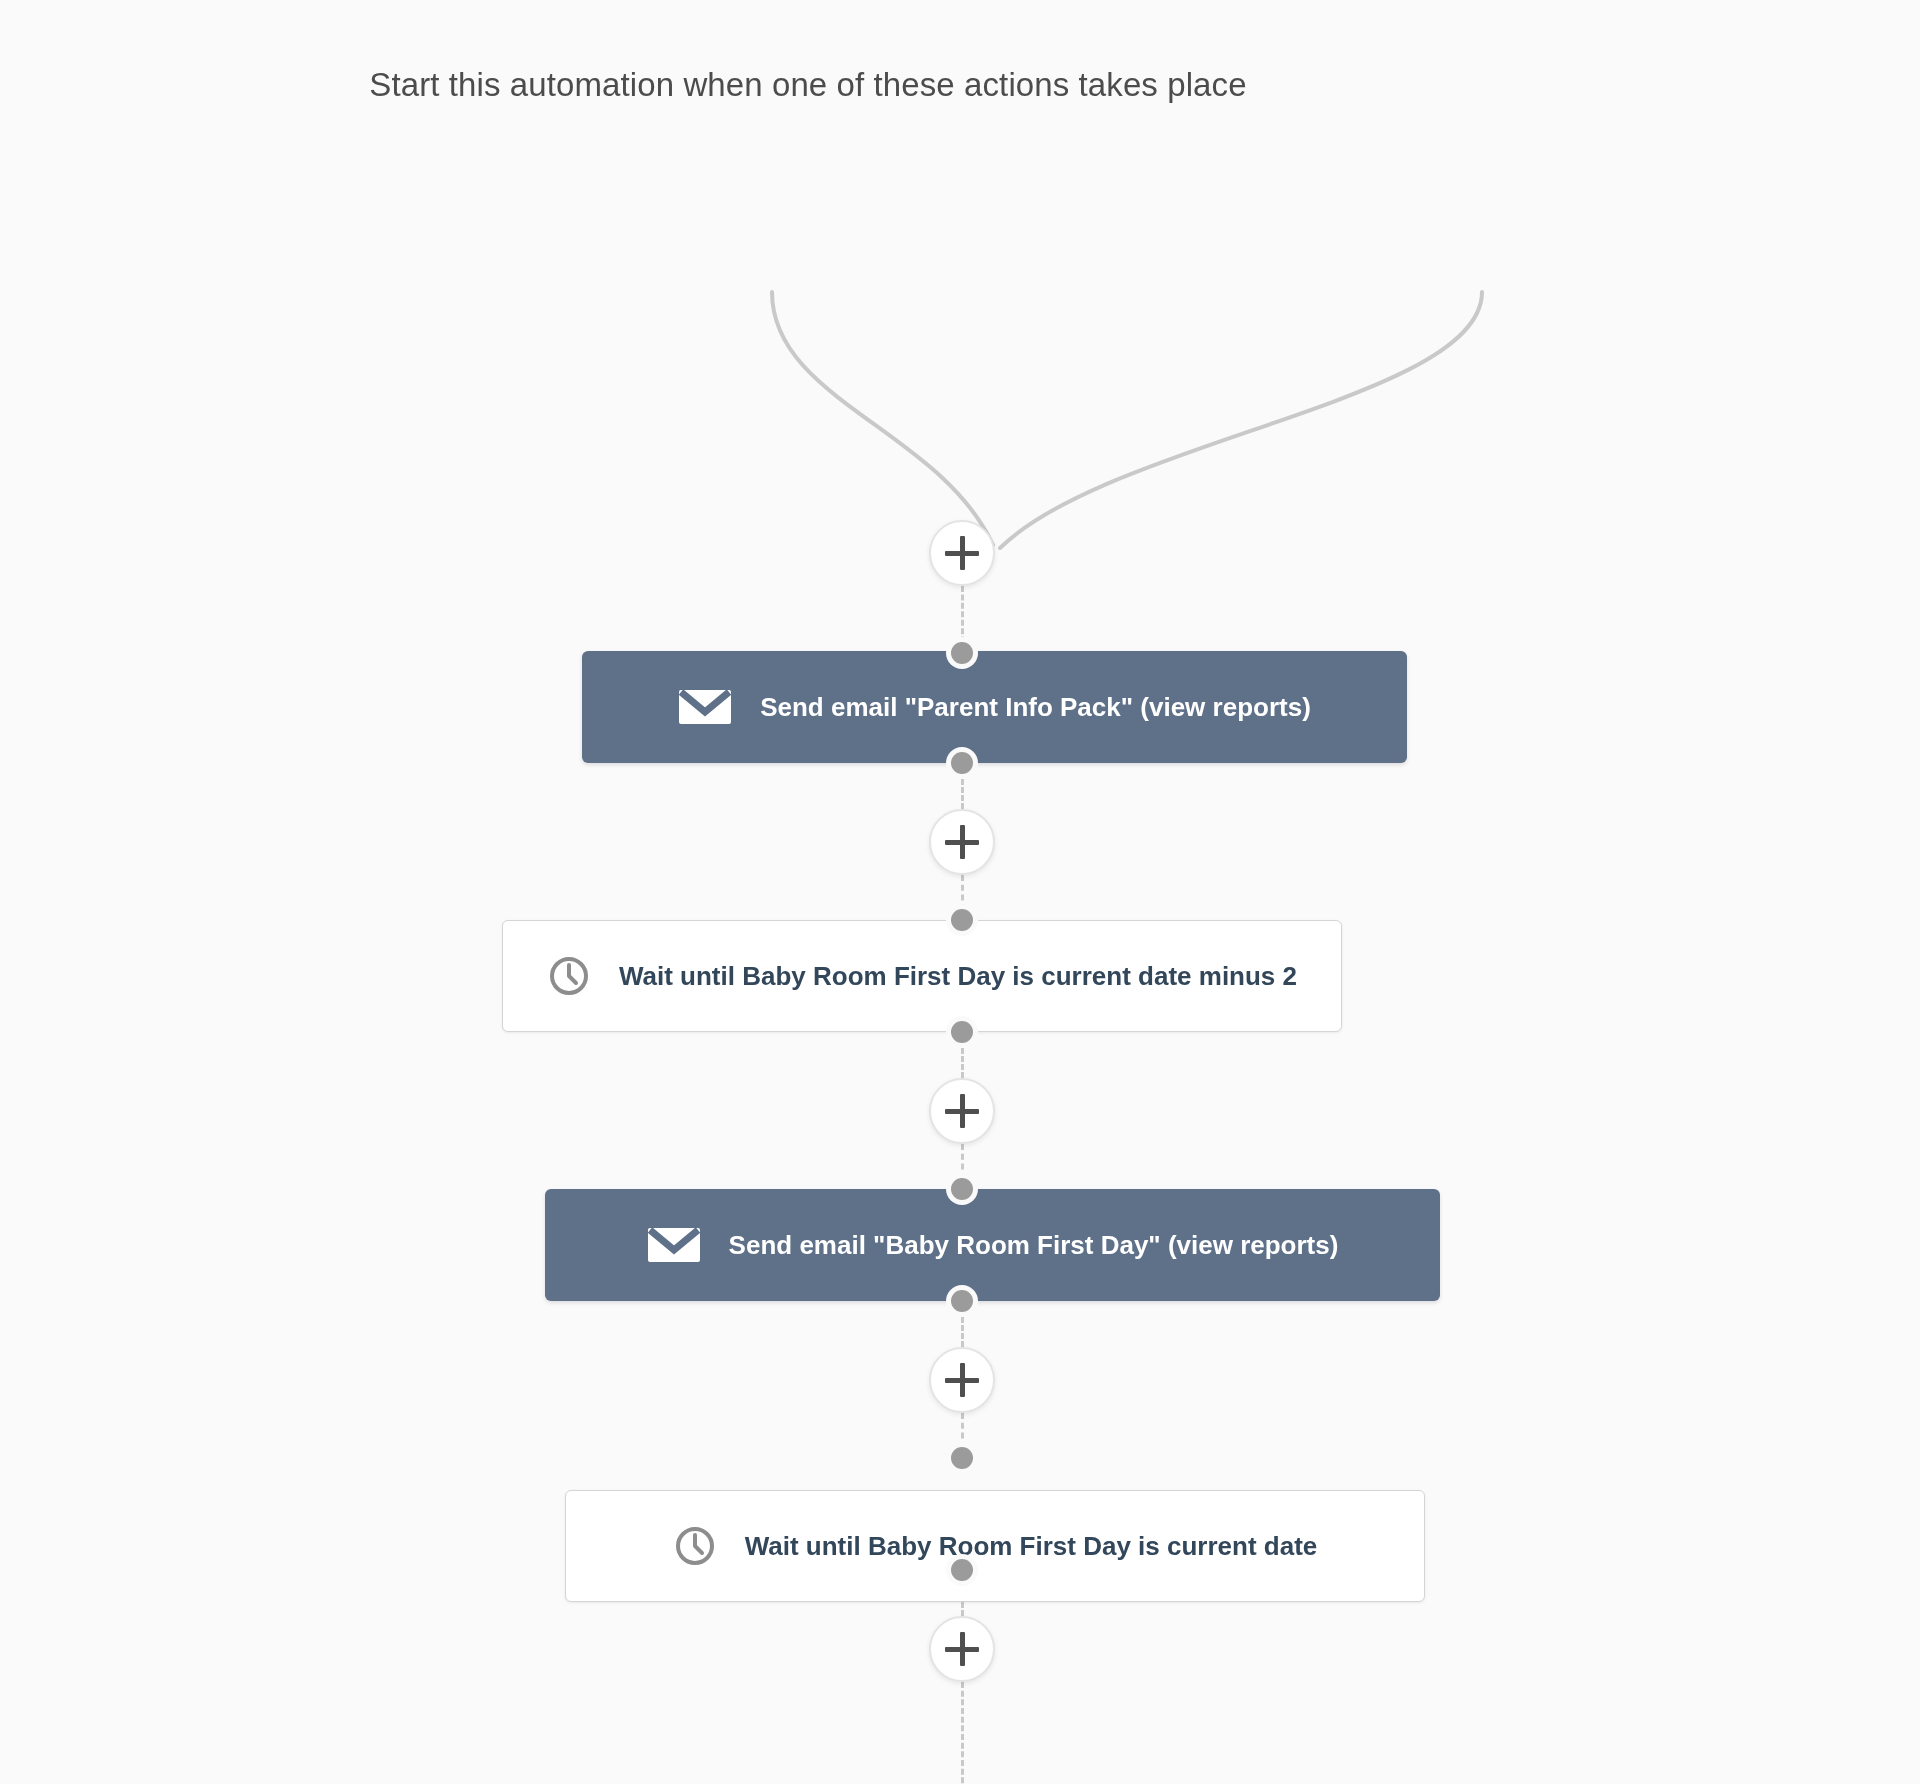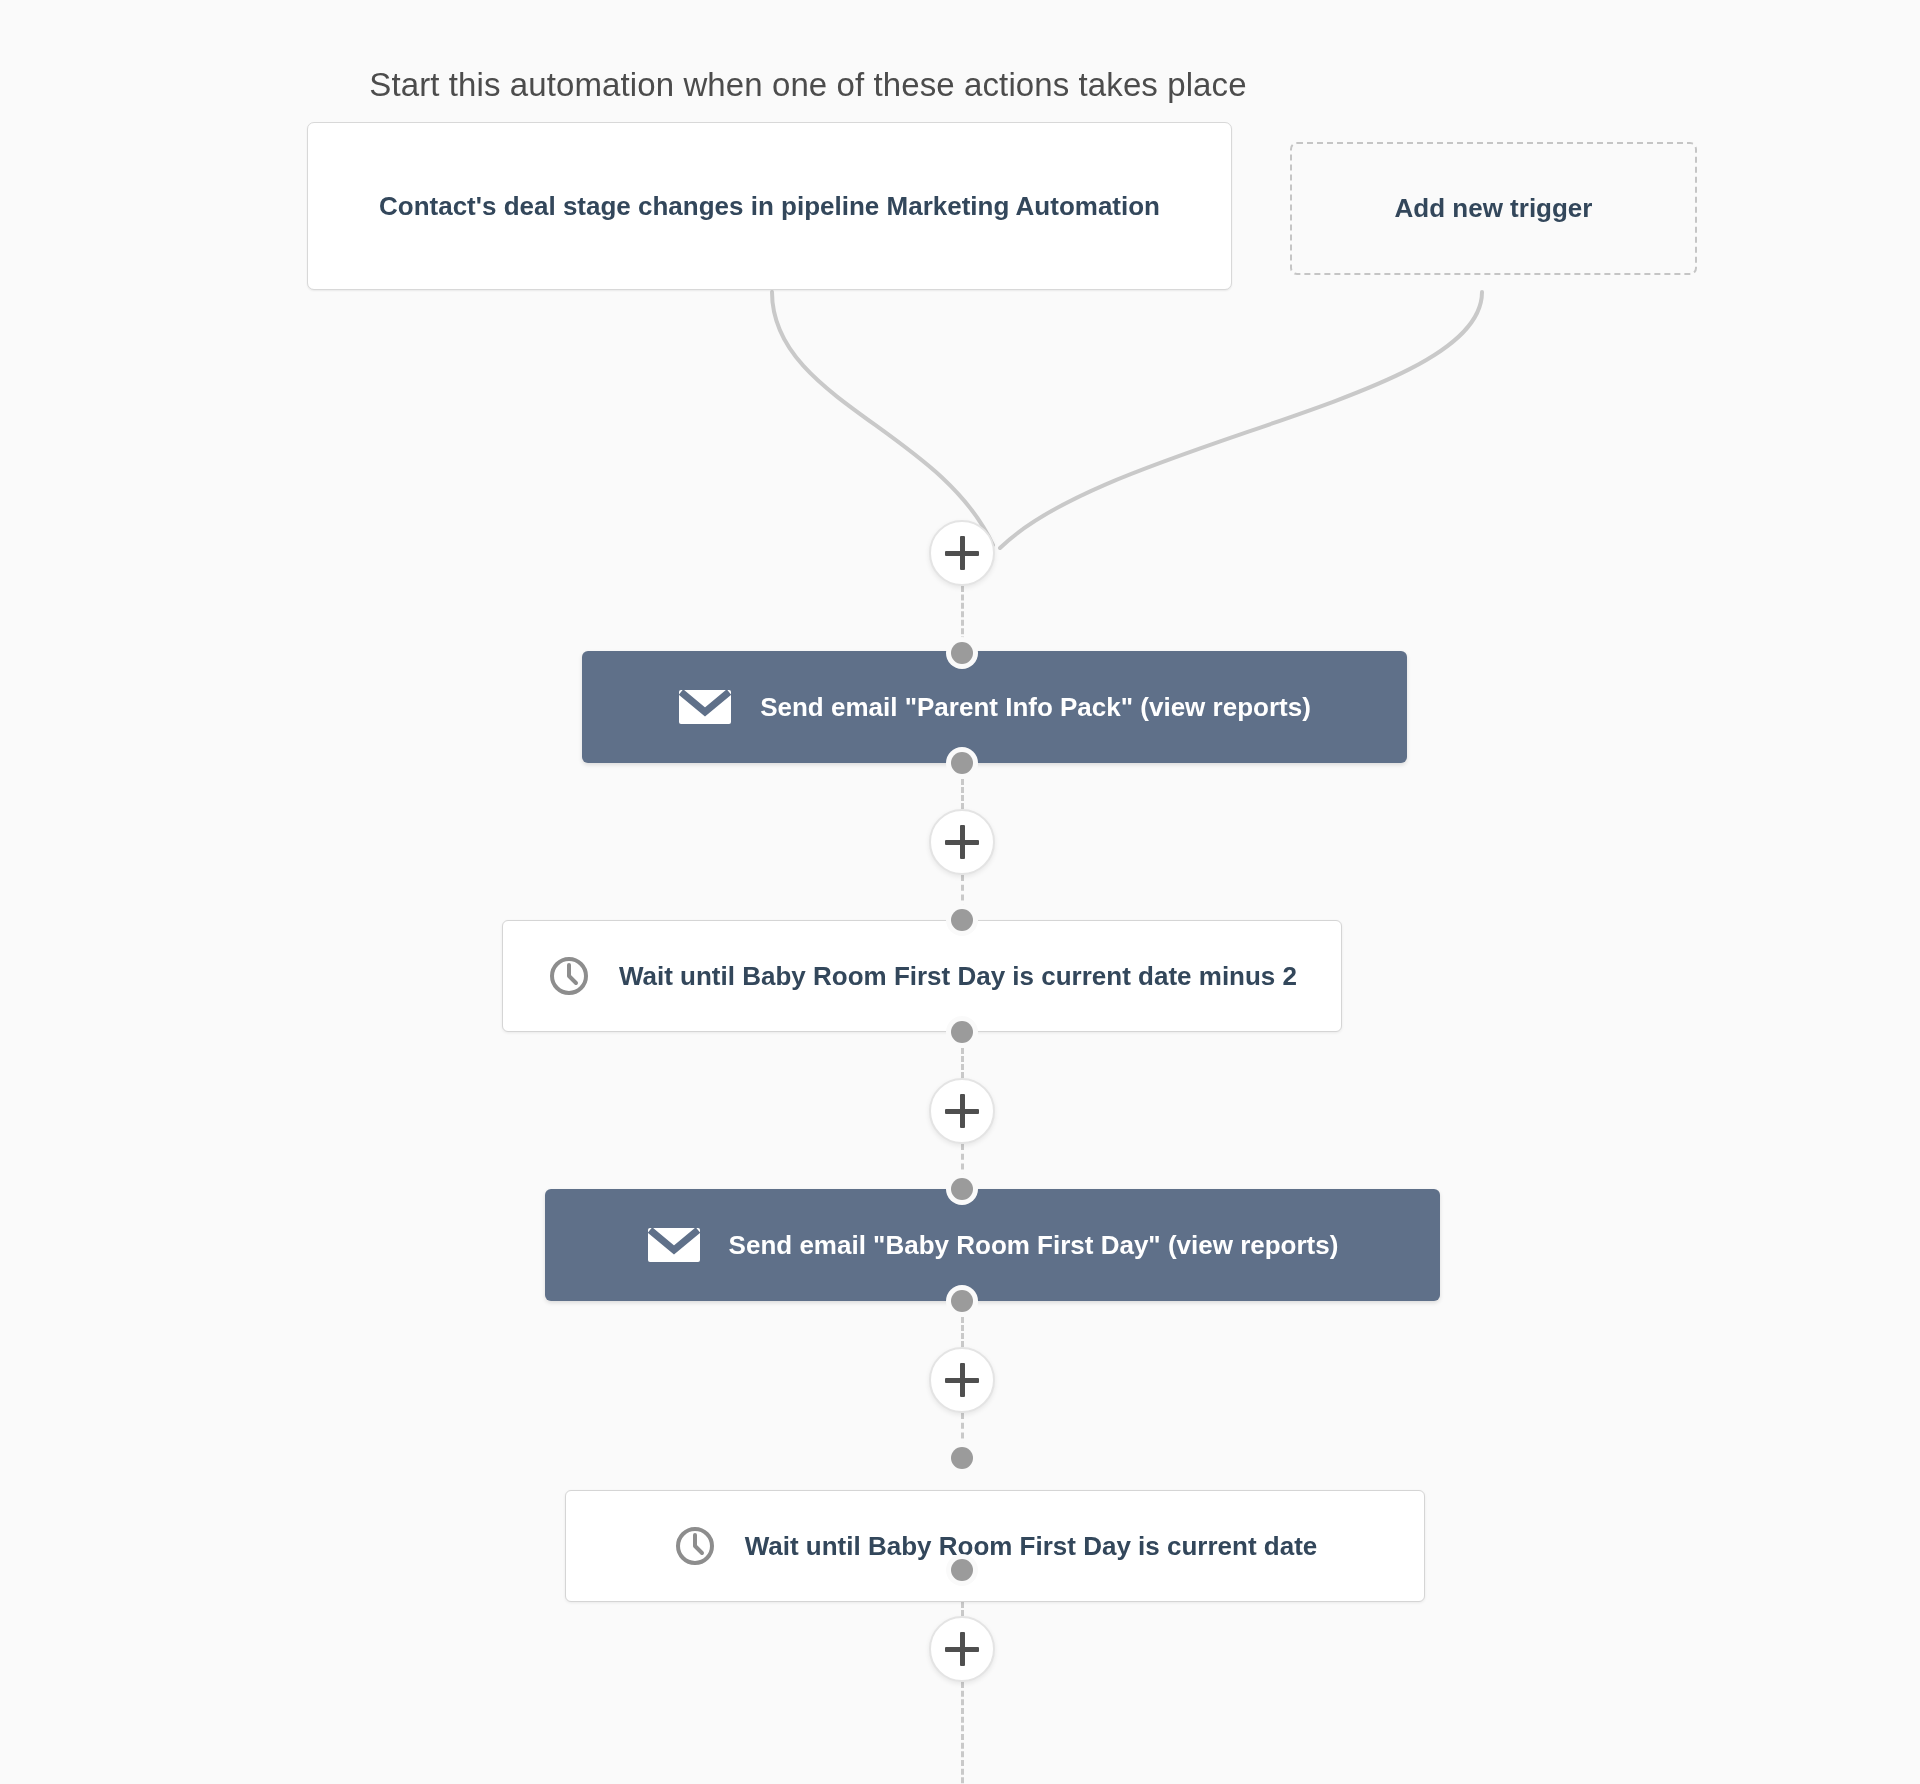--- a/index.html
+++ b/index.html
@@ -209,28 +209,20 @@
 
 <div class="canvas">
 
   <div class="automation-header">Start this automation when one of these actions takes place</div>
 
   <svg class="wires" viewBox="0 0 1920 1784" width="1920" height="1784">
     <path d="M 772 292 C 772 400 940 430 993 545" fill="none" stroke="#c9c9c9" stroke-width="4" stroke-linecap="round"></path>
     <path d="M 1482 292 C 1482 400 1110 440 1000 548" fill="none" stroke="#c9c9c9" stroke-width="4" stroke-linecap="round"></path>
   </svg>
 
-  <div class="trigger-row">
-    <div class="trigger-card">
-      <div class="trigger-card-label">Contact's deal stage changes in pipeline Marketing Automation</div>
-    </div>
-    <div class="add-trigger-card">
-      <div class="add-trigger-label">Add new trigger</div>
-    </div>
-  </div>
 
   <div class="flow">
 
     <div class="dash-seg" style="top:66px;height:65px;"></div>
 
     <div class="plus-btn" style="top:0px;">
       <span class="glyph"></span>
     </div>
 
     <div class="dot" style="top:122px;"></div>

